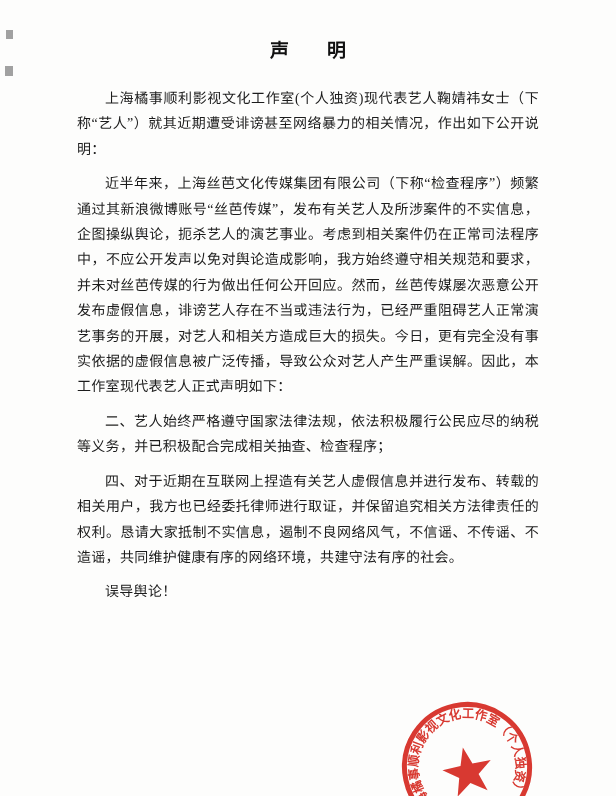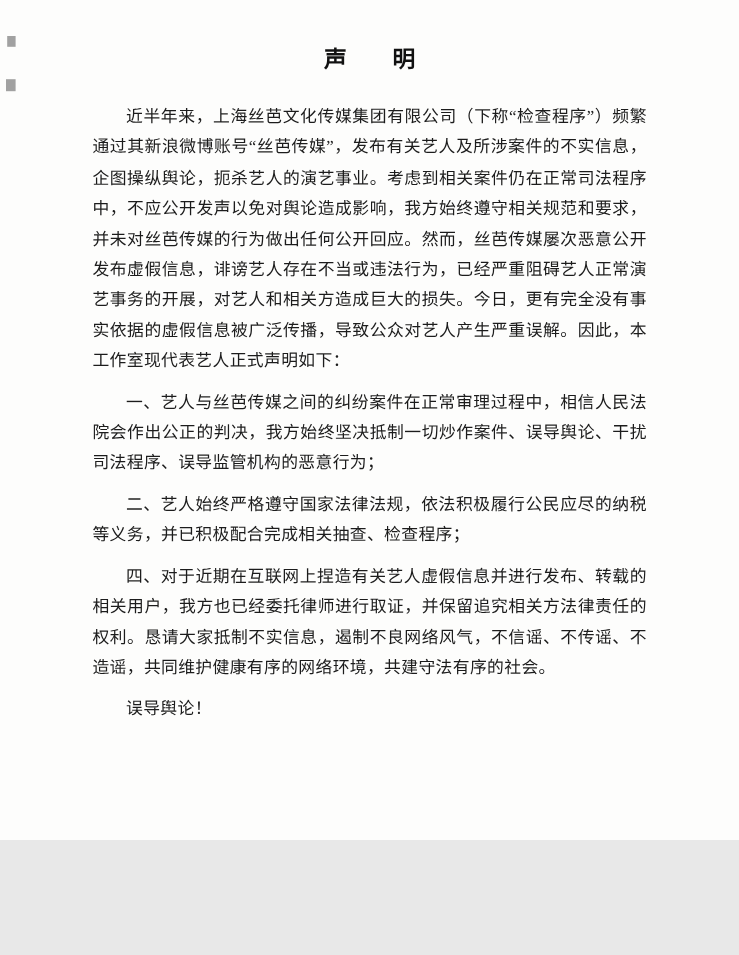--- a/index.html
+++ b/index.html
@@ -1,19 +1,19 @@
 <!DOCTYPE html>
 <html lang="zh-CN"><head>
 <meta charset="utf-8">
 <style>
   html, body { margin: 0; padding: 0; background: #e8e8e8; }
   .page {
     position: relative;
     width: 616px;
-    height: 700px;
+    height: 796px;
     margin: 0 auto;
     background: #fdfdfc;
     overflow: hidden;
     font-family: "Liberation Serif", "DejaVu Serif", serif;
     color: #1c1c1c;
     box-sizing: border-box;
   }
   .content {
     position: relative;
     padding: 38px 77px 0 77px;
@@ -54,22 +54,22 @@
 </head>
 <body>
 
 <div class="page">
   <div class="speck s1"></div>
   <div class="speck s2"></div>
 
   <div class="content">
     <h1 class="doc-title">声　　明</h1>
 
+    <p class="para">上海橘事顺利影视文化工作室(个人独资)现代表艺人鞠婧祎女士（下称“艺人”）就其近期遭受诽谤甚至网络暴力的相关情况，作出如下公开说明：</p>
     <p class="para">近半年来，上海丝芭文化传媒集团有限公司（下称“检查程序”）频繁通过其新浪微博账号“丝芭传媒”，发布有关艺人及所涉案件的不实信息，企图操纵舆论，扼杀艺人的演艺事业。考虑到相关案件仍在正常司法程序中，不应公开发声以免对舆论造成影响，我方始终遵守相关规范和要求，并未对丝芭传媒的行为做出任何公开回应。然而，丝芭传媒屡次恶意公开发布虚假信息，诽谤艺人存在不当或违法行为，已经严重阻碍艺人正常演艺事务的开展，对艺人和相关方造成巨大的损失。今日，更有完全没有事实依据的虚假信息被广泛传播，导致公众对艺人产生严重误解。因此，本工作室现代表艺人正式声明如下：</p>
-    <p class="para">一、艺人与丝芭传媒之间的纠纷案件在正常审理过程中，相信人民法院会作出公正的判决，我方始终坚决抵制一切炒作案件、误导舆论、干扰司法程序、误导监管机构的恶意行为；</p>
     <p class="para">二、艺人始终严格遵守国家法律法规，依法积极履行公民应尽的纳税等义务，并已积极配合完成相关抽查、检查程序；</p>
     <p class="para">四、对于近期在互联网上捏造有关艺人虚假信息并进行发布、转载的相关用户，我方也已经委托律师进行取证，并保留追究相关方法律责任的权利。恳请大家抵制不实信息，遏制不良网络风气，不信谣、不传谣、不造谣，共同维护健康有序的网络环境，共建守法有序的社会。</p>
     <p class="para">误导舆论！</p>
 
   </div>
 
   <svg class="seal" viewBox="0 0 140 140" xmlns="http://www.w3.org/2000/svg" aria-hidden="true">
     <defs>
       <path id="sealArc" d="M 35.4,104.6 A 49,49 0 1 1 104.6,104.6" fill="none"></path>
     </defs>

